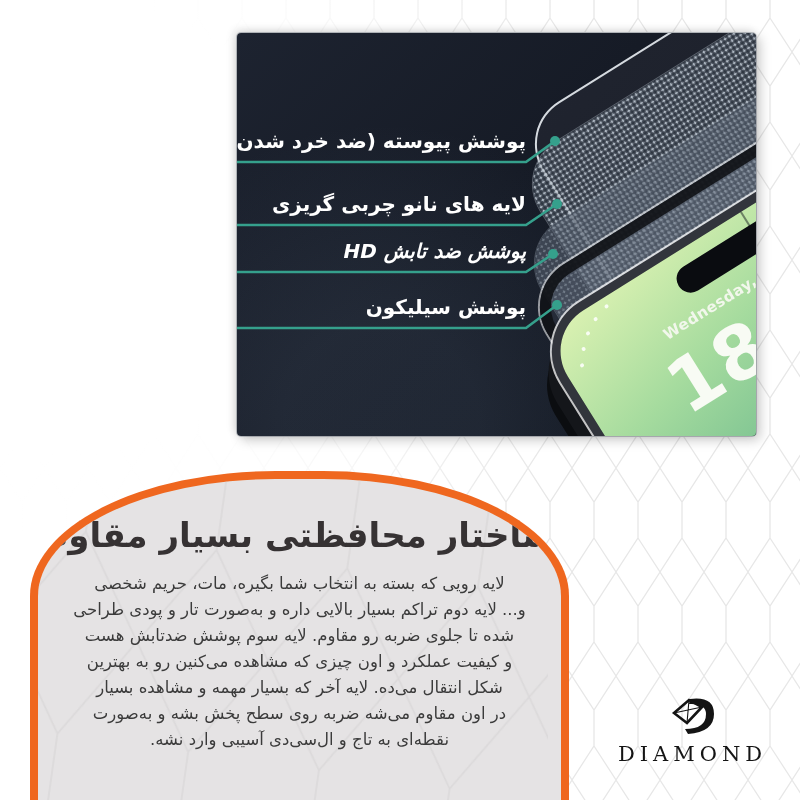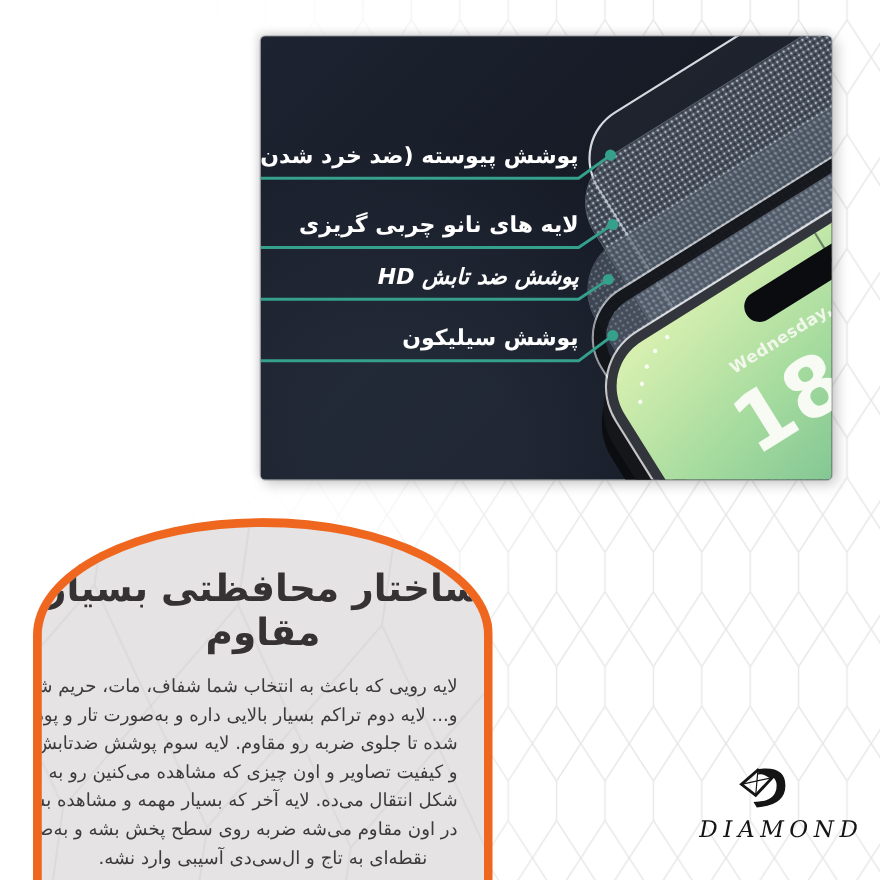--- a/index.html
+++ b/index.html
@@ -62,32 +62,32 @@
   .sparkle { position:absolute; width:4px; height:4px; border-radius:50%; background:rgba(255,255,255,.85); }
 
   
   .callout-svg { position:absolute; left:0; top:0; }
   .callout-label { position:absolute; left:0; width:289px; text-align:right; direction:rtl;
     color:#ffffff; font-size:20px; font-weight:600; letter-spacing:0; padding-left:6px;
     white-space:nowrap; }
   .cl-1 { top:96px; } .cl-2 { top:159px; } .cl-3 { top:206px;font-style:italic; } .cl-4 { top:262px; }
 
   
-  .arch { position:absolute; left:30px; top:471px; width:418px; height:329px;
+  .arch { position:absolute; left:30px; top:471px; width:539px; height:329px;
     background:#e5e3e4; border:8px solid #ef671f; border-bottom:none;
     border-radius:246px 246px 0 0 / 125px 125px 0 0; overflow:hidden; }
   .arch-pattern { position:absolute; left:-10px; top:-10px; width:520px; height:360px; opacity:.55; }
   .arch-inner { position:relative; width:100%; height:100%; }
   .info-title { margin-top:36px; text-align:center; direction:rtl;
     font-size:34px; font-weight:700; color:#363233; }
   .info-body { margin-top:16px; padding:0 24px; direction:rtl; text-align:center; }
   .info-line { font-size:16.5px; line-height:26px; color:#3b3b3b; font-weight:500; white-space:nowrap; }
 
   
-  .brand { position:absolute; left:600px; top:692px; width:185px; text-align:right;font-style:italic; }
+  .brand { position:absolute; left:600px; top:692px; width:185px; text-align:center; }
   .brand-mark { display:block; margin:0 auto; }
   .brand-name { margin-top:4px; font-family:"DejaVu Serif", serif; font-size:21px;
     letter-spacing:5px; color:#141414; }
 </style>
 </head>
 <body>
 
 <div id="stage">
 
   <svg class="bg-pattern" width="800" height="800" viewBox="0 0 800 800">
@@ -154,24 +154,24 @@
     <div class="callout-label cl-4">پوشش سیلیکون</div>
   </div>
 
   <div class="arch">
     <svg class="arch-pattern" width="520" height="360" viewBox="0 0 520 360">
       <rect x="0" y="0" width="520" height="360" fill="url(#cubesBig)"></rect>
     </svg>
     <div class="arch-inner">
       <div class="info-title">ساختار محافظتی بسیار مقاوم</div>
       <div class="info-body">
-        <div class="info-line">لایه رویی که باعث به انتخاب شما شفاف، مات، حریم شخصی</div>
+        <div class="info-line">لایه رویی که بسته به انتخاب شما بگیره، مات، حریم شخصی</div>
         <div class="info-line">و... لایه دوم تراکم بسیار بالایی داره و به‌صورت تار و پودی طراحی</div>
         <div class="info-line">شده تا جلوی ضربه رو مقاوم.  لایه سوم پوشش ضدتابش هست</div>
-        <div class="info-line">و کیفیت تصاویر و اون چیزی که مشاهده می‌کنین رو به بهترین</div>
+        <div class="info-line">و کیفیت عملکرد و اون چیزی که مشاهده می‌کنین رو به بهترین</div>
         <div class="info-line">شکل انتقال می‌ده.  لایه آخر که بسیار مهمه و مشاهده بسیار</div>
         <div class="info-line">در اون مقاوم می‌شه ضربه روی سطح پخش بشه و به‌صورت</div>
         <div class="info-line">نقطه‌ای به تاج و ال‌سی‌دی آسیبی وارد نشه.</div>
       </div>
     </div>
   </div>
 
   <div class="brand">
     <svg class="brand-mark" width="62" height="46" viewBox="0 0 62 46">
       <path d="M28 7 Q52 4 52 22 Q52 40 26 42 L23 37 Q44 37 44 22 Q44 11 27 12 Z" fill="#141414"></path>

